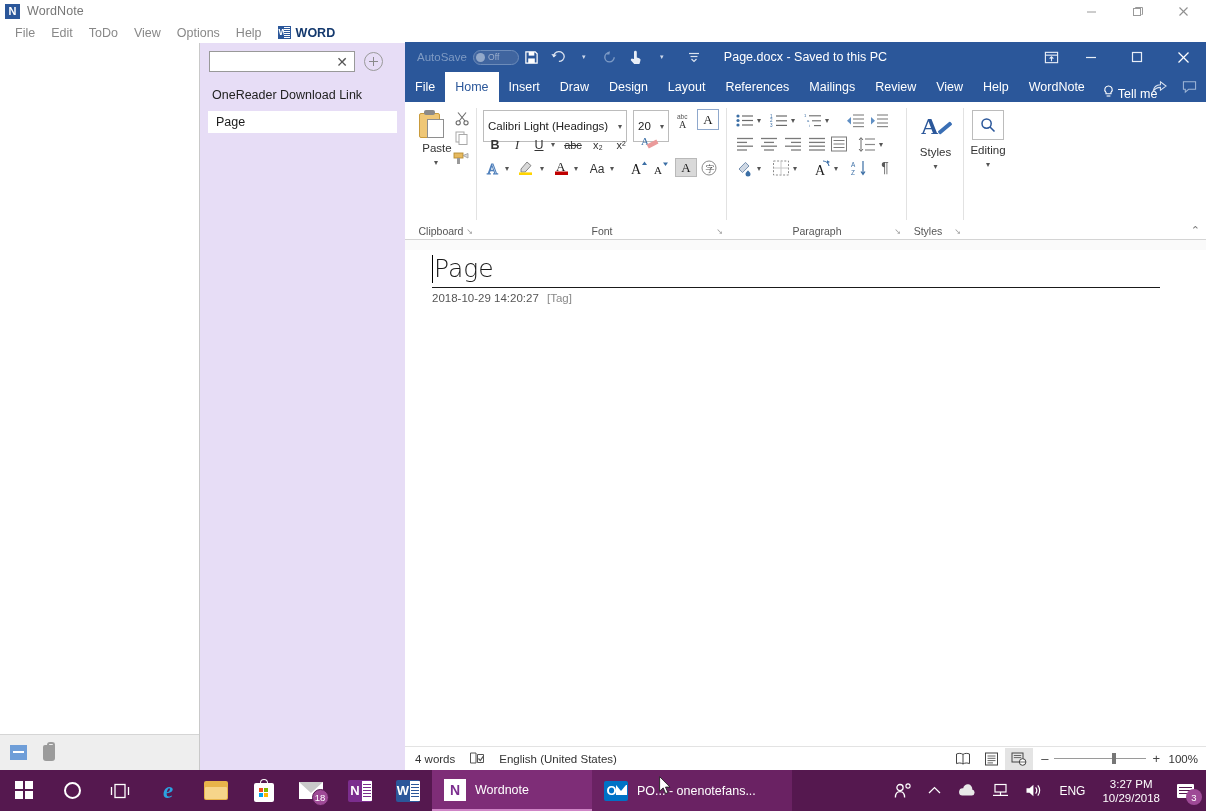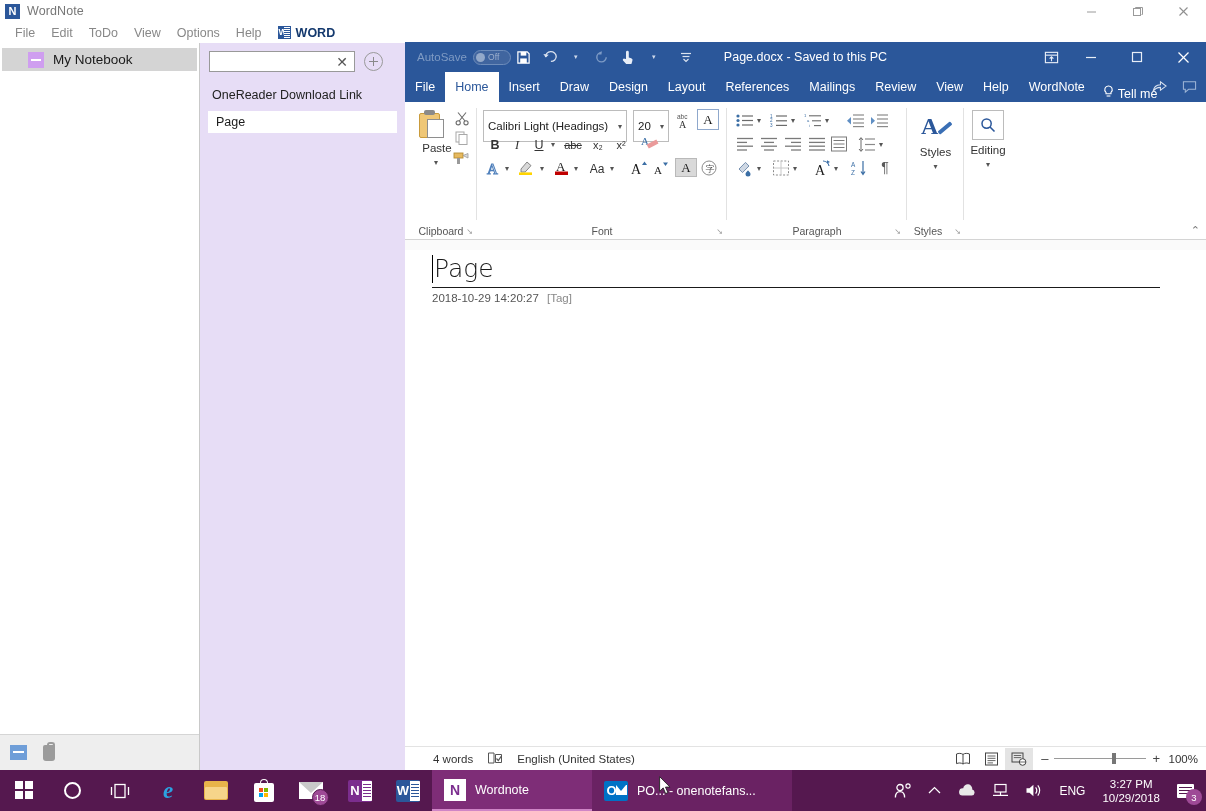--- a/index.html
+++ b/index.html
@@ -138,21 +138,21 @@
     background: #2b579a; display: flex; align-items: center;
   }
   #qat { display: flex; align-items: center; gap: 0px; padding-left: 8px; }
   .qat-btn {
     height: 26px; min-width: 26px; display: flex; align-items: center; justify-content: center;
     color: #cfd9ea; font-size: 13px; padding: 0 3px;
   }
   #autosave-group { display: flex; align-items: center; gap: 6px; padding-left: 4px; }
   #autosave-label { font-size: 11.5px; color: #7f9bc4; }
   #autosave-toggle {
-    width: 38px; height: 15px; border-radius: 8px; background: #40659f;
+    width: 46px; height: 15px; border-radius: 8px; background: #40659f;
     border: 1px solid #6d8cba; display: flex; align-items: center; padding: 0 2px; gap: 3px;
   }
   #autosave-knob { width: 9px; height: 9px; border-radius: 50%; background: #93a9ca; }
   #autosave-state { font-size: 8.5px; color: #9db0ce; letter-spacing: .2px; }
   #word-doc-title {
     position: absolute; left: 0; right: 0; top: 0; height: 30px;
     display: flex; align-items: center; justify-content: center;
     font-size: 12.5px; color: #ffffff; pointer-events: none;
   }
   #word-win-ctls { position: absolute; right: 0; top: 0; height: 30px; display: flex; }
@@ -287,21 +287,21 @@
     position: absolute; left: 27px; top: 52px; font-size: 11.5px; color: #555;
   }
   #doc-meta .tag { color: #8a8a8a; margin-left: 5px; }
 
   
   #word-status {
     position: absolute; left: 0; bottom: 0; width: 801px; height: 24px;
     background: #ffffff; border-top: 1px solid #e3e3e3;
     display: flex; align-items: center; font-size: 11.5px; color: #333;
   }
-  #status-left { display: flex; align-items: center; gap: 14px; padding-left: 28px; }
+  #status-left { display: flex; align-items: center; gap: 14px; padding-left: 10px; }
   #status-right { margin-left: auto; display: flex; align-items: center; gap: 0px; padding-right: 8px; }
   .view-btn { width: 28px; height: 22px; display: flex; align-items: center; justify-content: center; color: #444; font-size: 13px; }
   .view-btn.active { background: #e4e4e4; }
   #zoom-slider { display: flex; align-items: center; gap: 6px; margin-left: 8px; }
   #zoom-track { width: 92px; height: 1px; background: #9a9a9a; position: relative; }
   #zoom-thumb { position: absolute; left: 58px; top: -5px; width: 4px; height: 11px; background: #767676; }
   #zoom-pct { width: 38px; text-align: right; font-size: 11.5px; color: #333; }
 
   
   #taskbar {
@@ -459,24 +459,20 @@
       <div class="wn-menu">Help</div>
       <div id="wn-word-entry">
         <span class="word-mini-icon">
             <span class="w">W</span>
           </span>
         <span class="lbl">WORD</span>
       </div>
     </div>
 
     <div id="wn-left">
-      <div id="notebook-row">
-        <span id="notebook-swatch"></span>
-        <span id="notebook-label">My Notebook</span>
-      </div>
       <div id="wn-left-bottom">
         <span id="nb-icon-1"></span>
         <span id="nb-icon-2"></span>
       </div>
     </div>
 
     <div id="wn-mid">
       <div id="search-row">
         <div id="search-input">
           <span class="txt"></span>

